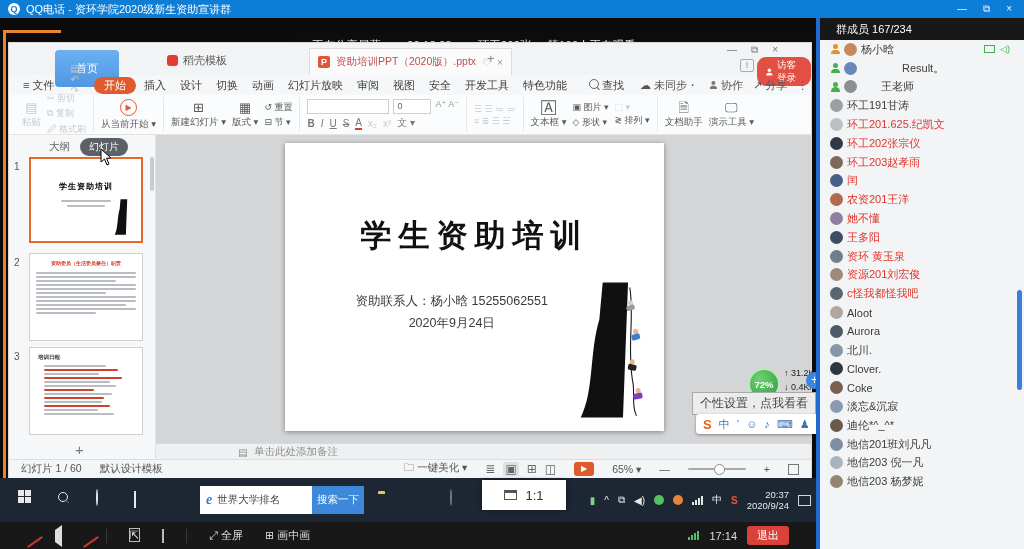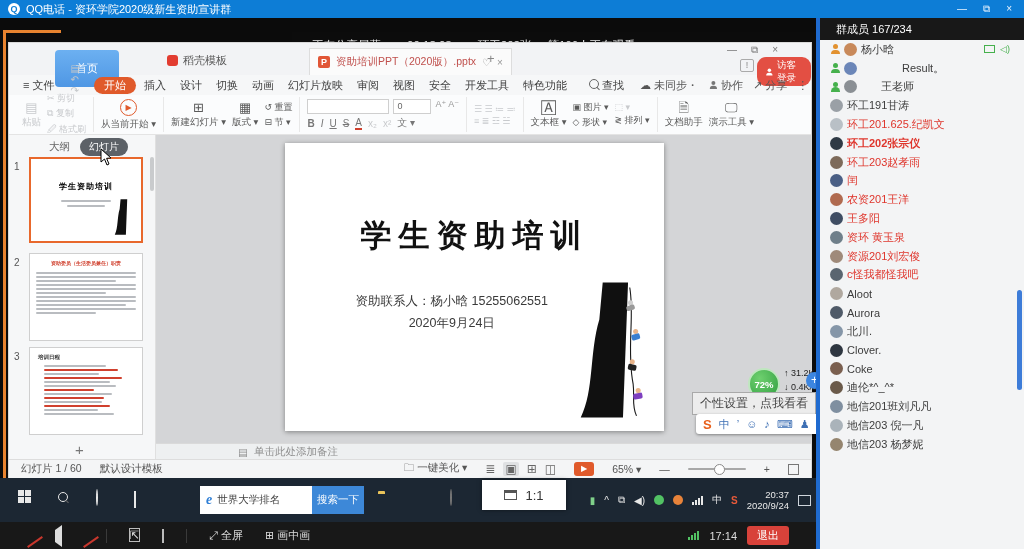--- a/index.html
+++ b/index.html
@@ -547,35 +547,39 @@
         <div class="m-row">
           <span class="m-av" style="background: rgb(154, 160, 166);"></span>
           <span class="m-name" style="color: rgb(60, 60, 60);">环工191甘涛</span>
         </div>
         <div class="m-row">
           <span class="m-av" style="background: rgb(185, 192, 198);"></span>
           <span class="m-name" style="color: var(--red-name);">环工201.625.纪凯文</span>
         </div>
         <div class="m-row">
           <span class="m-av" style="background: rgb(47, 58, 69);"></span>
-          <span class="m-name" style="color: var(--red-name); font-weight: bold;">环工202张宗仪</span>
+          <span class="m-name" style="color: var(--red-name);">环工202张宗仪</span>
         </div>
         <div class="m-row">
           <span class="m-av" style="background: rgb(125, 106, 90);"></span>
           <span class="m-name" style="color: var(--red-name);">环工203赵孝雨</span>
         </div>
         <div class="m-row">
           <span class="m-av" style="background: rgb(74, 95, 133);"></span>
           <span class="m-name" style="color: var(--red-name);">闰</span>
         </div>
         <div class="m-row">
           <span class="m-av" style="background: rgb(176, 106, 79);"></span>
           <span class="m-name" style="color: var(--red-name);">农资201王洋</span>
         </div>
         <div class="m-row">
+          <span class="m-av" style="background: rgb(143, 127, 159);"></span>
+          <span class="m-name" style="color: var(--red-name);">她不懂</span>
+        </div>
+        <div class="m-row">
           <span class="m-av" style="background: rgb(63, 77, 99);"></span>
           <span class="m-name" style="color: var(--red-name); font-family: Liberation Serif, serif;">王多阳</span>
         </div>
         <div class="m-row">
           <span class="m-av" style="background: rgb(111, 127, 138);"></span>
           <span class="m-name" style="color: var(--red-name);">资环 黄玉泉</span>
         </div>
         <div class="m-row">
           <span class="m-av" style="background: rgb(159, 138, 122);"></span>
           <span class="m-name" style="color: var(--red-name);">资源201刘宏俊</span>
@@ -596,20 +600,24 @@
           <span class="m-av" style="background: rgb(133, 150, 168);"></span>
           <span class="m-name" style="color: rgb(60, 60, 60);">北川.</span>
         </div>
         <div class="m-row">
           <span class="m-av" style="background: rgb(46, 54, 64);"></span>
           <span class="m-name" style="color: rgb(60, 60, 60);">Clover.</span>
         </div>
         <div class="m-row">
           <span class="m-av" style="background: rgb(122, 95, 79);"></span>
           <span class="m-name" style="color: rgb(60, 60, 60);">Coke</span>
+        </div>
+        <div class="m-row">
+          <span class="m-av" style="background: rgb(138, 155, 176);"></span>
+          <span class="m-name" style="color: rgb(60, 60, 60);">淡忘&amp;沉寂</span>
         </div>
         <div class="m-row">
           <span class="m-av" style="background: rgb(106, 90, 74);"></span>
           <span class="m-name" style="color: rgb(60, 60, 60);">迪伦*^_^*</span>
         </div>
         <div class="m-row">
           <span class="m-av" style="background: rgb(127, 143, 160);"></span>
           <span class="m-name" style="color: rgb(60, 60, 60);">地信201班刘凡凡</span>
         </div>
         <div class="m-row">

